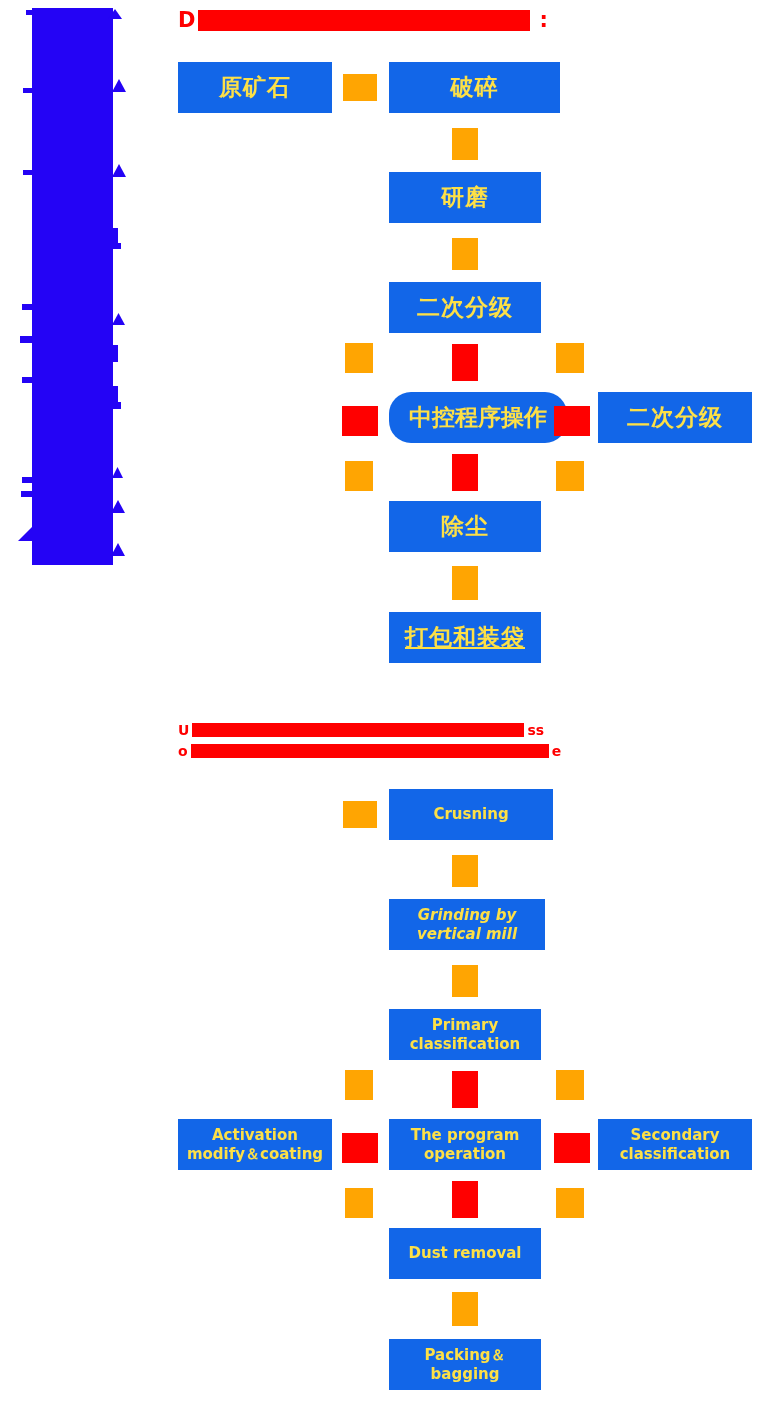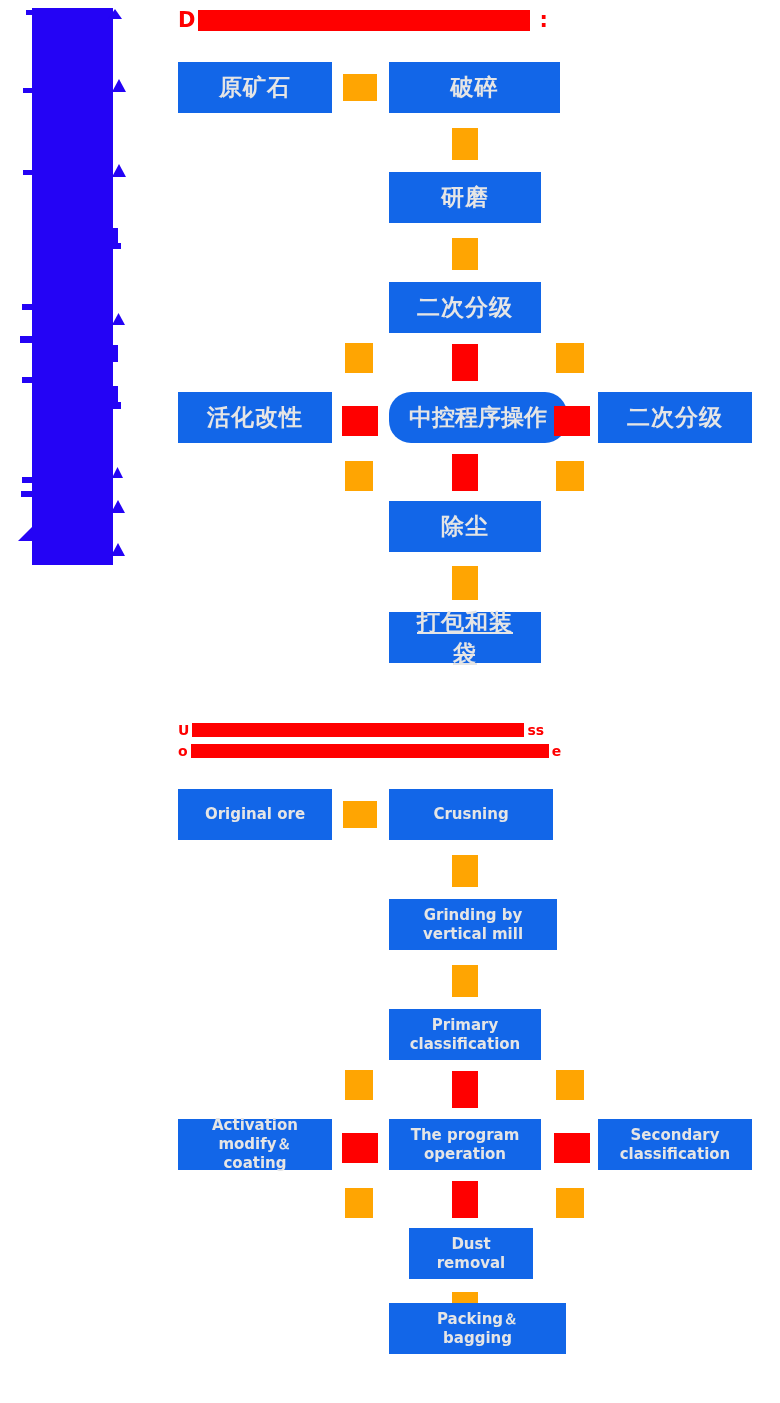--- a/index.html
+++ b/index.html
@@ -19,23 +19,23 @@
   .t1{left:178px;top:8px;height:24px;font-size:21px;}
   .t2a{left:178px;top:720px;height:19px;font-size:14px;}
   .t2b{left:178px;top:741px;height:19px;font-size:14px;}
   .bar{background:#FF0000;display:inline-block;}
   .bar1{width:332px;height:21px;margin-left:3px;margin-right:9px;}
   .bar2a{width:332px;height:14px;margin-left:3px;margin-right:3px;}
   .bar2b{width:358px;height:14px;margin-left:3px;margin-right:3px;}
 
   
   .box{
-    position:absolute;background:#1266E8;color:#e5e5e5;font-weight:bold;
+    position:absolute;background:#1266E8;color:#fde047;font-weight:bold;
     display:flex;align-items:center;justify-content:center;text-align:center;
-    height:51px;box-sizing:border-box;padding:2px 20px;
+    height:51px;box-sizing:border-box;padding:2px 4px;
   }
   .cn{font-size:23px;letter-spacing:1px;}
   .en{font-size:15px;line-height:1.25;}
 
   
   .conn{position:absolute;}
   .o{background:#FFA502;}
   .r{background:#FF0000;}
   .h{width:34px;height:27px;}       
   .hr{width:36px;height:30px;}      
@@ -85,21 +85,20 @@
   <div class="conn o v" style="left:452px;top:128px;"></div>
   <div class="box cn" style="left:389px;top:172px;width:152px;text-align:center;">研磨</div>
 
   <div class="conn o v" style="left:452px;top:238px;"></div>
   <div class="box cn" style="left:389px;top:282px;width:152px;">二次分级</div>
 
   <div class="conn o fl" style="left:345px;top:343px;"></div>
   <div class="conn r vr" style="left:452px;top:344px;"></div>
   <div class="conn o fl" style="left:556px;top:343px;"></div>
 
-  <div class="box cn" style="left:178px;top:392px;width:154px;">活化改性</div>
   <div class="conn r hr" style="left:342px;top:406px;"></div>
   <div class="box cn" style="left:389px;top:392px;width:178px;letter-spacing:0;border-radius:22px;">中控程序操作</div>
   <div class="conn r hr" style="left:554px;top:406px;"></div>
   <div class="box cn" style="left:598px;top:392px;width:154px;">二次分级</div>
 
   <div class="conn o fl" style="left:345px;top:461px;"></div>
   <div class="conn r vr" style="left:452px;top:454px;"></div>
   <div class="conn o fl" style="left:556px;top:461px;"></div>
 
   <div class="box cn" style="left:389px;top:501px;width:152px;">除尘</div>
@@ -110,41 +109,40 @@
     <span>U</span>
     <span class="bar bar2a"></span>
     <span>ss</span>
   </div>
   <div class="title-row t2b">
     <span>o</span>
     <span class="bar bar2b"></span>
     <span>e</span>
   </div>
 
-  <div class="box en" style="left:178px;top:789px;width:154px;">Original ore</div>
   <div class="conn o h" style="left:343px;top:801px;"></div>
   <div class="box en" style="left:389px;top:789px;width:164px;">Crusning</div>
 
   <div class="conn o v" style="left:452px;top:855px;"></div>
-  <div class="box en" style="left:389px;top:899px;width:168px;">Grinding by vertical mill</div>
+  <div class="box en" style="left:389px;top:899px;width:156px;font-style:italic;">Grinding by vertical mill</div>
 
   <div class="conn o v" style="left:452px;top:965px;"></div>
   <div class="box en" style="left:389px;top:1009px;width:152px;">Primary classification</div>
 
   <div class="conn o fl" style="left:345px;top:1070px;"></div>
   <div class="conn r vr" style="left:452px;top:1071px;"></div>
   <div class="conn o fl" style="left:556px;top:1070px;"></div>
 
   <div class="box en" style="left:178px;top:1119px;width:154px;">Activation modify＆coating</div>
   <div class="conn r hr" style="left:342px;top:1133px;"></div>
   <div class="box en" style="left:389px;top:1119px;width:152px;">The program operation</div>
   <div class="conn r hr" style="left:554px;top:1133px;"></div>
   <div class="box en" style="left:598px;top:1119px;width:154px;">Secondary classification</div>
 
   <div class="conn o fl" style="left:345px;top:1188px;"></div>
   <div class="conn r vr" style="left:452px;top:1181px;"></div>
   <div class="conn o fl" style="left:556px;top:1188px;"></div>
 
-  <div class="box en" style="left:389px;top:1228px;width:124px;margin-left:20px;">Dust removal</div>
+  <div class="box en" style="left:389px;top:1228px;width:152px;">Dust removal</div>
   <div class="conn o v" style="left:452px;top:1292px;height:34px;"></div>
-  <div class="box en" style="left:389px;top:1303px;width:177px;">Packing＆bagging</div>
+  <div class="box en" style="left:389px;top:1339px;width:152px;">Packing＆bagging</div>
 
 </div>
 
 </body></html>

